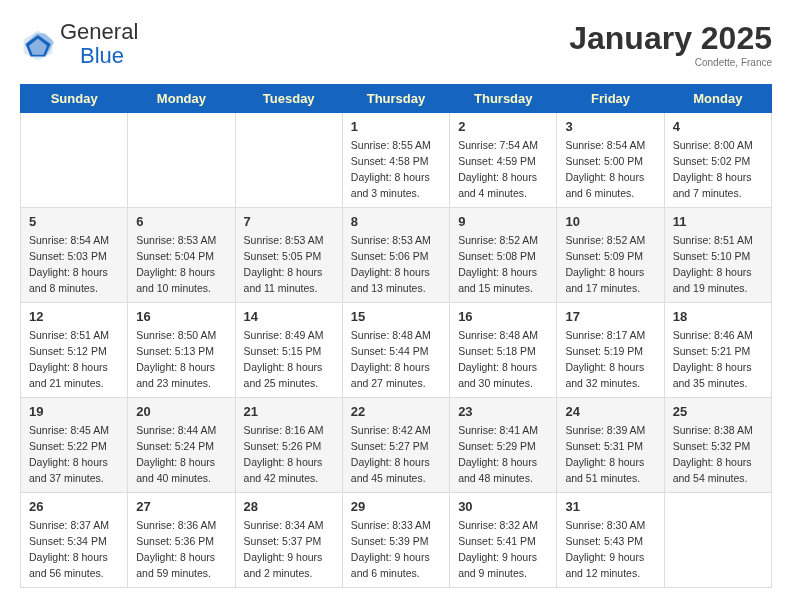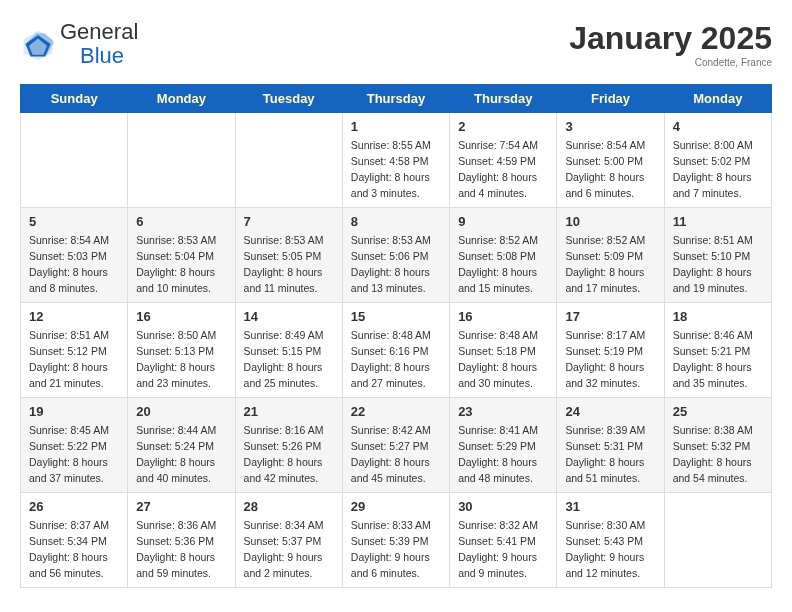--- a/index.html
+++ b/index.html
@@ -226,21 +226,21 @@
         <td>
           <span class="day-num">14</span>
           <div class="day-info">Sunrise: 8:49 AM
 Sunset: 5:15 PM
 Daylight: 8 hours
 and 25 minutes.</div>
         </td>
         <td>
           <span class="day-num">15</span>
           <div class="day-info">Sunrise: 8:48 AM
-Sunset: 6:16 PM
+Sunset: 5:44 PM
 Daylight: 8 hours
 and 27 minutes.</div>
         </td>
         <td>
           <span class="day-num">16</span>
           <div class="day-info">Sunrise: 8:48 AM
 Sunset: 5:18 PM
 Daylight: 8 hours
 and 30 minutes.</div>
         </td>

